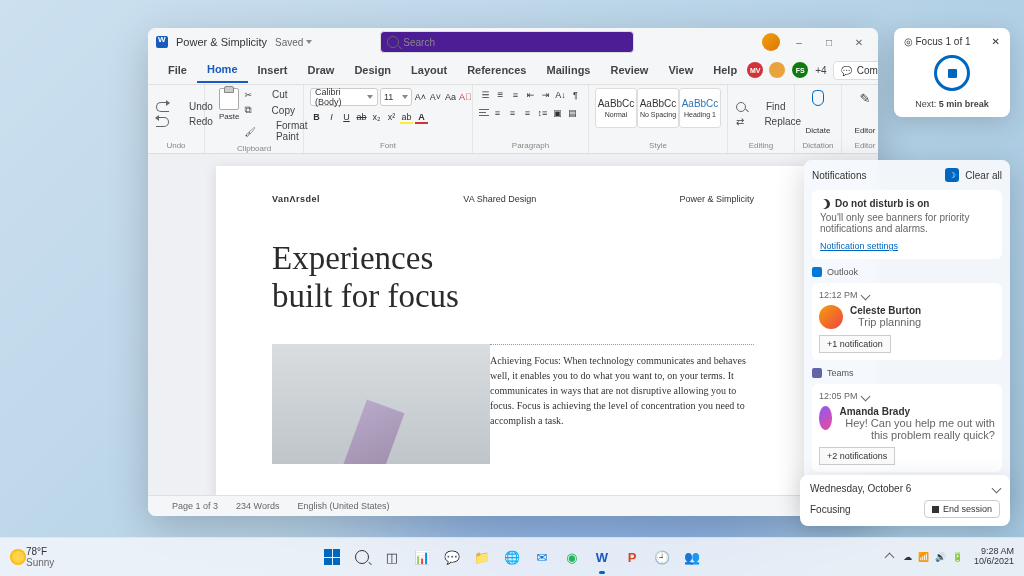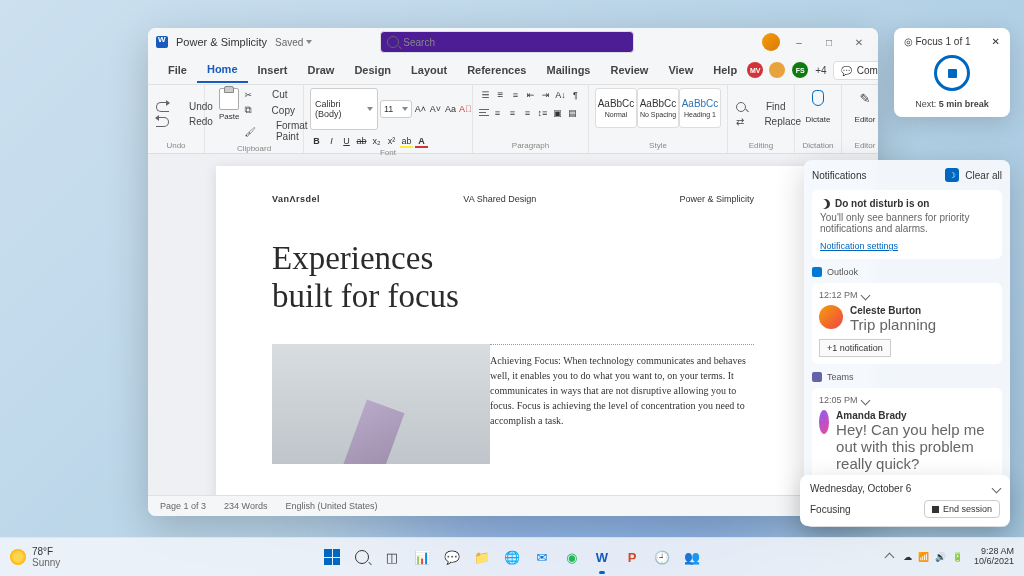--- a/index.html
+++ b/index.html
@@ -33,48 +33,48 @@
   .comments-btn{display:flex;align-items:center;gap:4px;padding:3px 8px;border-radius:4px;background:#fff;border:1px solid #ddd;font-size:10px;}
   .ribbon{display:flex;height:68px;background:#f5f6f8;border-bottom:1px solid #ddd;}
   .rgroup{display:flex;flex-direction:column;padding:3px 6px;border-right:1px solid #e5e5e5;position:relative;}
   .rgroup-body{flex:1;display:flex;align-items:flex-start;gap:3px;}
   .rlabel{text-align:center;font-size:8px;color:#888;padding-top:1px;position:relative;}
   .rctl{font-size:10px;color:#444;display:flex;align-items:center;gap:20px;padding:1px 2px;}
   .col{display:flex;flex-direction:column;gap:2px;}
   .pastebig{width:28px;display:flex;flex-direction:column;align-items:center;font-size:8px;gap:2px;margin-left:8px;}
   .clip-icon{width:18px;height:20px;background:#fff;border:1px solid #aaa;border-radius:2px;position:relative;}
   .clip-icon::before{content:"";position:absolute;top:-3px;left:4px;width:8px;height:5px;border:1px solid #888;border-radius:2px 2px 0 0;background:#ccc;}
-  .fontsel{width:58px;height:16px;border:1px solid #ccc;background:#fff;border-radius:3px;font-size:9px;display:flex;align-items:center;padding:12px 4px;justify-content:space-between;}
+  .fontsel{width:58px;height:16px;border:1px solid #ccc;background:#fff;border-radius:3px;font-size:9px;display:flex;align-items:center;padding:0 4px;justify-content:space-between;}
   .sizesel{width:24px;height:16px;border:1px solid #ccc;background:#fff;border-radius:3px;font-size:9px;display:flex;align-items:center;padding:0 3px;justify-content:space-between;}
   .tiny{width:13px;height:13px;display:flex;align-items:center;justify-content:center;font-size:9px;}
   .boldbtn{font-weight:bold;}
   .italbtn{font-style:italic;}
   .underbtn{text-decoration:underline;}
   .strikebtn{text-decoration:line-through;}
   .color-a{position:relative;font-weight:bold}
   .color-a::after{content:"";position:absolute;bottom:-1px;left:0;width:100%;height:2px;background:#d13438;}
   .hl-a{position:relative;}
   .hl-a::after{content:"";position:absolute;bottom:-1px;left:0;width:100%;height:2px;background:#ffeb3b;}
   .stylecard{width:40px;height:38px;border:1px solid #ddd;background:#fff;border-radius:3px;display:flex;flex-direction:column;align-items:center;justify-content:center;font-size:7px;gap:2px;}
   .stylecard .prev{font-size:10px;}
   .heading-prev{color:#2e74b5;}
-  .bigbtn{width:34px;display:flex;flex-direction:column;align-items:center;font-size:8px;gap:7px;}
+  .bigbtn{width:34px;display:flex;flex-direction:column;align-items:center;font-size:8px;gap:18px;}
   .bigicon{width:20px;height:20px;border-radius:3px;display:flex;align-items:center;justify-content:center;font-size:13px;}
   .undo-icn{display:inline-block;width:12px;height:8px;border:1.5px solid #666;border-right:none;border-radius:6px 0 0 6px;position:relative;}
   .undo-icn::after{content:"";position:absolute;left:9px;top:-3px;border-top:3px solid transparent;border-bottom:3px solid transparent;border-left:4px solid #666;}
   .doccanvas{flex:1;background:#eef0f3;overflow:hidden;display:flex;justify-content:center;padding:12px 0 0 0;}
   .page{width:594px;height:360px;background:#fff;box-shadow:0 2px 12px rgba(0,0,0,.1);padding:28px 56px;box-sizing:border-box;}
   .page-hdr{display:flex;justify-content:space-between;font-size:9px;color:#333;margin-bottom:36px;}
   .brand{font-weight:600;letter-spacing:.5px;}
   .bigtitle{font-family:Georgia,serif;font-size:33px;line-height:1.15;color:#2b2b2b;margin-bottom:28px;}
   .body-cols{display:flex;}
   .imgblock{width:218px;height:120px;background:linear-gradient(180deg,#d9dde0 0%,#bfc5ca 100%);position:relative;overflow:hidden;}
   .imgblock::after{content:"";position:absolute;left:80px;top:60px;width:40px;height:80px;background:linear-gradient(135deg,#b8a9c9,#9b8ba8);transform:rotate(20deg);}
   .bodytext{flex:1;font-family:Georgia,serif;font-size:10px;line-height:1.5;color:#333;border-top:1px dotted #999;padding-top:8px;}
-  .statusbar{height:20px;background:#f5f6f8;border-top:1px solid #e0e0e0;display:flex;align-items:center;padding:0 12px;gap:18px;font-size:9px;color:#666;}
+  .statusbar{height:20px;background:#f5f6f8;border-top:1px solid #e0e0e0;display:flex;align-items:center;padding:0 24px;gap:18px;font-size:9px;color:#666;}
   
   .focuswid{position:absolute;right:14px;top:28px;width:96px;background:#fff;border-radius:8px;box-shadow:0 6px 24px rgba(0,0,0,.15);padding:8px 10px;}
   .focuswid-hdr{display:flex;align-items:center;justify-content:space-between;font-size:10px;margin-bottom:8px;}
   .ring-wrap{display:flex;justify-content:center;margin-bottom:8px;}
   .ring{width:30px;height:30px;border:3px solid #0067c0;border-radius:50%;display:flex;align-items:center;justify-content:center;}
   .stop{width:9px;height:9px;background:#0067c0;border-radius:1px;}
   .focusnext{font-size:9px;color:#444;text-align:center;}
   
   .notif{position:absolute;right:14px;top:160px;width:190px;background:rgba(245,248,252,0.96);border-radius:8px;box-shadow:0 8px 30px rgba(0,0,0,.18);padding:8px;display:flex;flex-direction:column;gap:6px;font-size:10px;backdrop-filter:blur(6px);}
   .notif-hdr{display:flex;align-items:center;justify-content:space-between;margin-bottom:2px;}
@@ -87,32 +87,32 @@
   .app-sec{display:flex;align-items:center;gap:5px;font-size:9px;color:#555;margin-top:2px;}
   .app-sec .sq{width:10px;height:10px;border-radius:2px;}
   .sq.outlook{background:#0078d4;}
   .sq.teams{background:#6264a7;}
   .notif-card{background:#fff;border-radius:6px;padding:7px;}
   .card-time{display:flex;align-items:center;gap:4px;font-size:9px;color:#666;margin-bottom:5px;}
   .card-row{display:flex;gap:7px;}
   .card-avatar{width:24px;height:24px;border-radius:50%;background:linear-gradient(135deg,#f59e0b,#ef4444);}
   .card-avatar.ab{background:linear-gradient(135deg,#8b5cf6,#ec4899);}
   .card-name{font-weight:600;font-size:10px;}
-  .card-sub{font-size:15px;color:#666;}
+  .card-sub{font-size:11px;color:#666;text-align:right;}
   .chip{display:inline-block;margin-top:6px;padding:3px 7px;border:1px solid #ccc;border-radius:0;font-size:9px;background:#fafafa;}
   .calrow{display:flex;align-items:center;gap:5px;font-size:9px;color:#555;}
   
   .focussess{position:absolute;right:14px;bottom:50px;width:190px;background:#fff;border-radius:8px;box-shadow:0 6px 24px rgba(0,0,0,.15);padding:8px 10px;font-size:10px;}
   .fs-date{display:flex;justify-content:space-between;align-items:center;margin-bottom:6px;}
   .fs-row{display:flex;justify-content:space-between;align-items:center;}
   .endsess{display:flex;align-items:center;gap:4px;padding:3px 7px;border:1px solid #ccc;border-radius:4px;font-size:9px;}
   .endsess .sq2{width:7px;height:7px;background:#333;}
   
   .taskbar{position:absolute;bottom:0;left:0;right:0;height:38px;background:rgba(243,246,250,.85);backdrop-filter:blur(10px);border-top:1px solid rgba(0,0,0,.05);display:flex;align-items:center;}
-  .weather{display:flex;align-items:center;gap:6px;margin-left:10px;font-size:10px;color:#333;}
+  .weather{display:flex;align-items:center;margin-left:10px;font-size:10px;color:#333;}
   .sun{width:16px;height:16px;background:radial-gradient(circle,#ffd54f 40%,#ffb300 70%);border-radius:50%;}
   .tb-center{position:absolute;left:50%;transform:translateX(-50%);display:flex;gap:4px;}
   .tb-icon{width:26px;height:26px;border-radius:4px;display:flex;align-items:center;justify-content:center;font-size:13px;position:relative;}
   .tb-icon.active::after{content:"";position:absolute;bottom:-4px;left:10px;width:6px;height:3px;border-radius:2px;background:#0067c0;}
   .win-logo{width:16px;height:16px;display:grid;grid-template:1fr 1fr/1fr 1fr;gap:1px;}
   .win-logo div{background:#0067c0;}
   .tb-right{margin-left:auto;margin-right:10px;display:flex;align-items:center;gap:10px;font-size:9px;color:#333;}
   .tray{display:flex;gap:6px;align-items:center;}
   .clock{text-align:right;line-height:1.1;}
   .chev{width:6px;height:6px;border-right:1.5px solid #666;border-bottom:1.5px solid #666;display:inline-block;}

